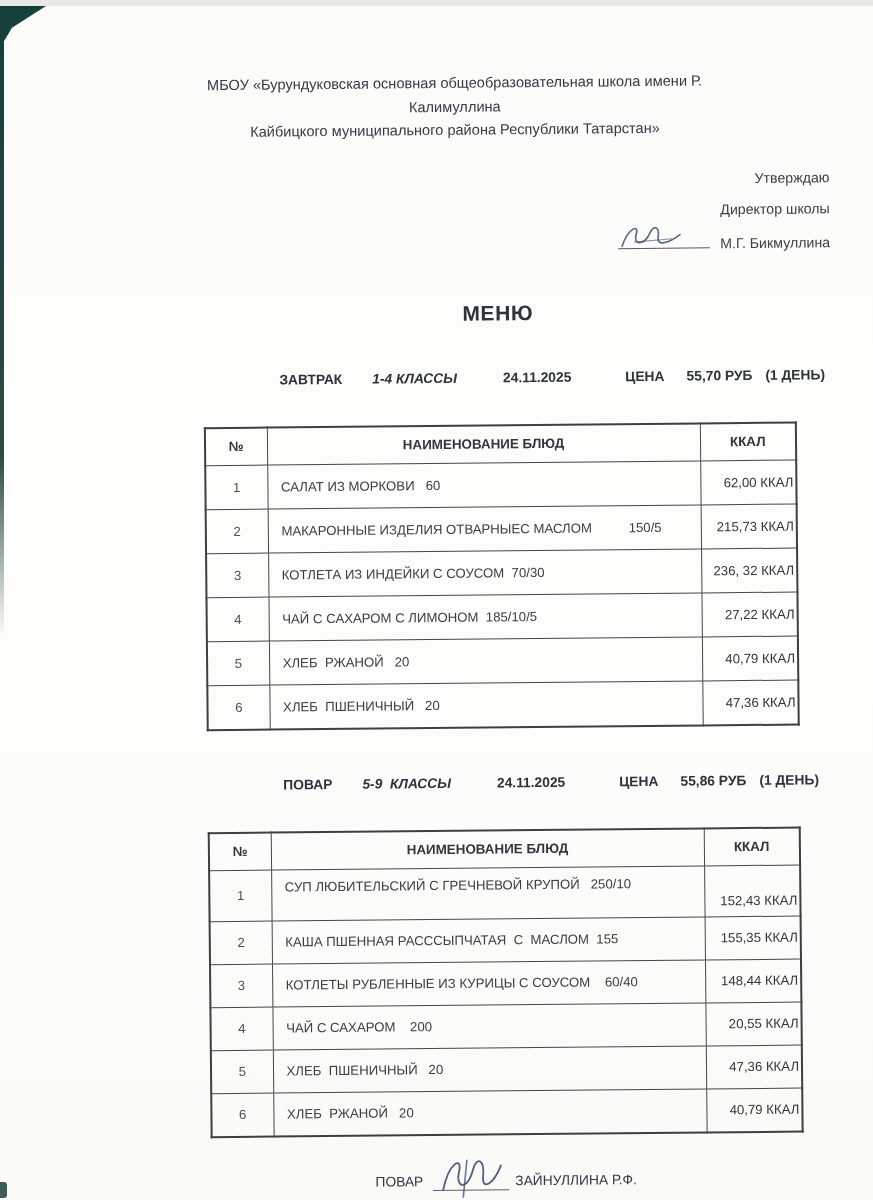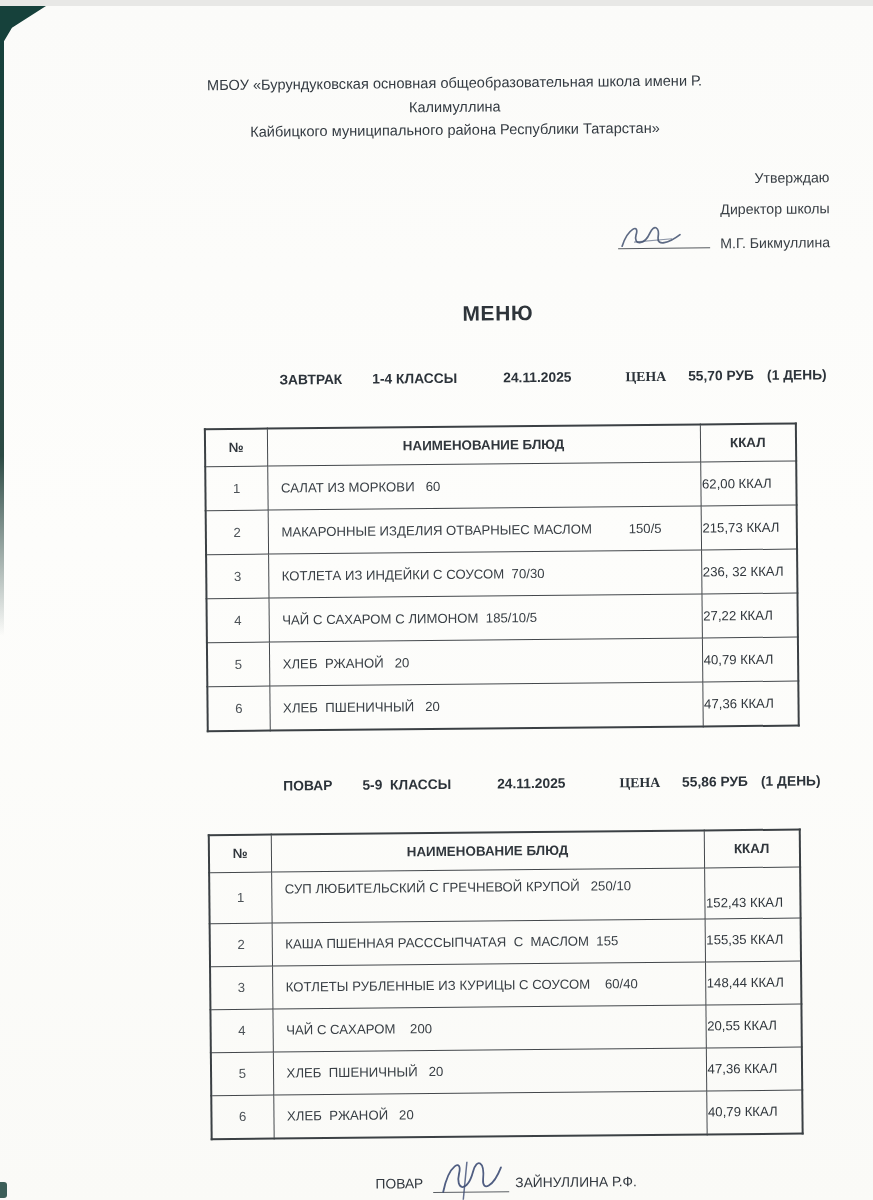--- a/index.html
+++ b/index.html
@@ -28,38 +28,38 @@
   .sig-wrap { position:relative; display:inline-block; width:92px; height:15px;
     border-bottom:1.6px solid #55595e; margin-right:10px; vertical-align:baseline; }
   .sig-wrap svg { position:absolute; left:-4px; bottom:-6px; overflow:visible; }
 
   .menu-title { margin:48px 0 0 205px; width:590px; text-align:center;
     font-size:21px; font-weight:bold; letter-spacing:.6px; color:#2e343a; }
 
   .meal-line { margin:30px 0 0 258px; font-weight:bold; font-size:13.8px; color:#2c333a; white-space:pre; }
   .meal-line span { display:inline-block; }
   .meal-line span:nth-child(1){ margin-right:30px; }
-  .meal-line span:nth-child(2){ margin-right:46px; }
+  .meal-line span:nth-child(2){ margin-right:46px;font-style:italic; }
   .meal-line span:nth-child(3){ margin-right:54px; }
-  .meal-line span:nth-child(4){ margin-right:22px;font-family:Liberation Serif, serif; }
+  .meal-line span:nth-child(4){ margin-right:22px; }
   .meal-line span:nth-child(5){ margin-right:13px; }
 
   table.menu { margin:24px 0 0 205px; width:591px; border-collapse:collapse;
     table-layout:fixed; font-size:13.2px; color:#3a4046; border:2.4px solid #3b4044; }
   table.menu th, table.menu td { border:1.6px solid #44484c; }
   table.menu thead th { height:34px; font-size:13.4px; font-weight:bold;
     text-align:center; color:#30363c; }
   table.menu .c-num { width:62px; }
   table.menu .c-name { width:433px; }
   table.menu .c-kcal { width:96px; }
   table.menu tbody td { height:40px; }
   #breakfast-table tbody td { height:41px; }
   td.col-num { text-align:center; color:#4c5257; }
   td.col-name { padding-left:13px; white-space:pre; overflow:hidden; }
-  td.col-kcal { text-align:right; padding-right:24px; white-space:nowrap; color:#31373d; }
+  td.col-kcal { text-align:right; padding-right:2px; white-space:nowrap; color:#31373d; }
   tr.tall td { height:58px; }
   tr.tall td.col-kcal { vertical-align:bottom; padding-bottom:8px; }
   tr.tall td.col-name { vertical-align:top; padding-top:9px; }
 
   .lunch-line { margin-top:32px; }
 
   .footer-line { margin:36px 0 0 205px; width:590px; display:flex; align-items:center;
     justify-content:center; font-size:13.8px; color:#333940; font-weight:normal; }
   .cook-sig { position:relative; width:76px; height:18px; margin:0 6px 0 10px;
     border-bottom:1.4px solid #5a5e63; }

